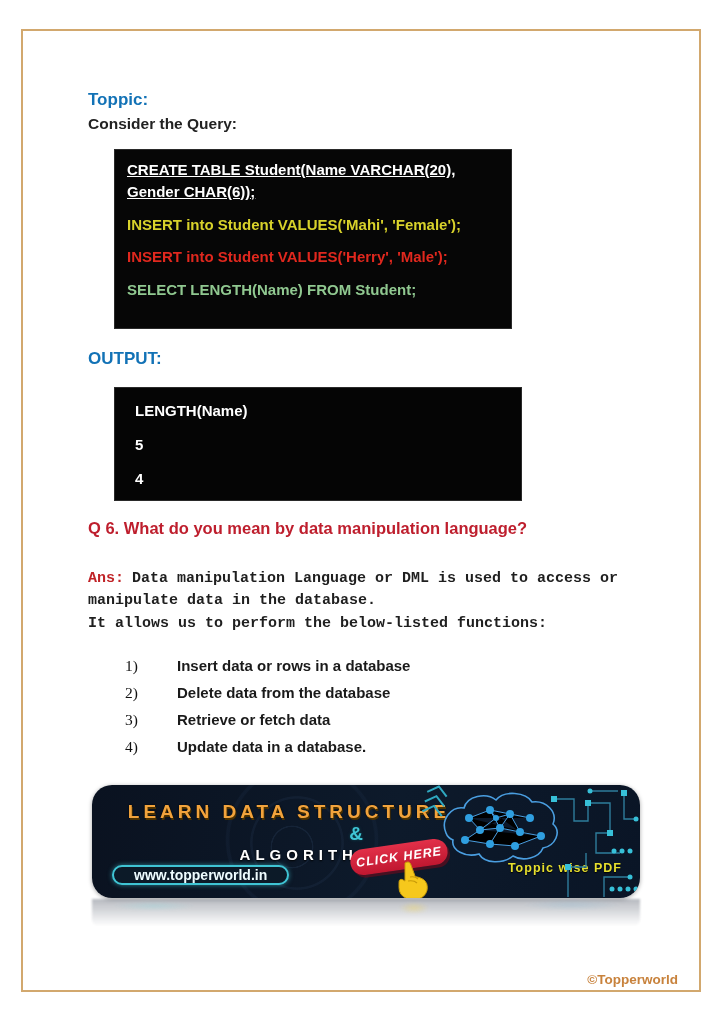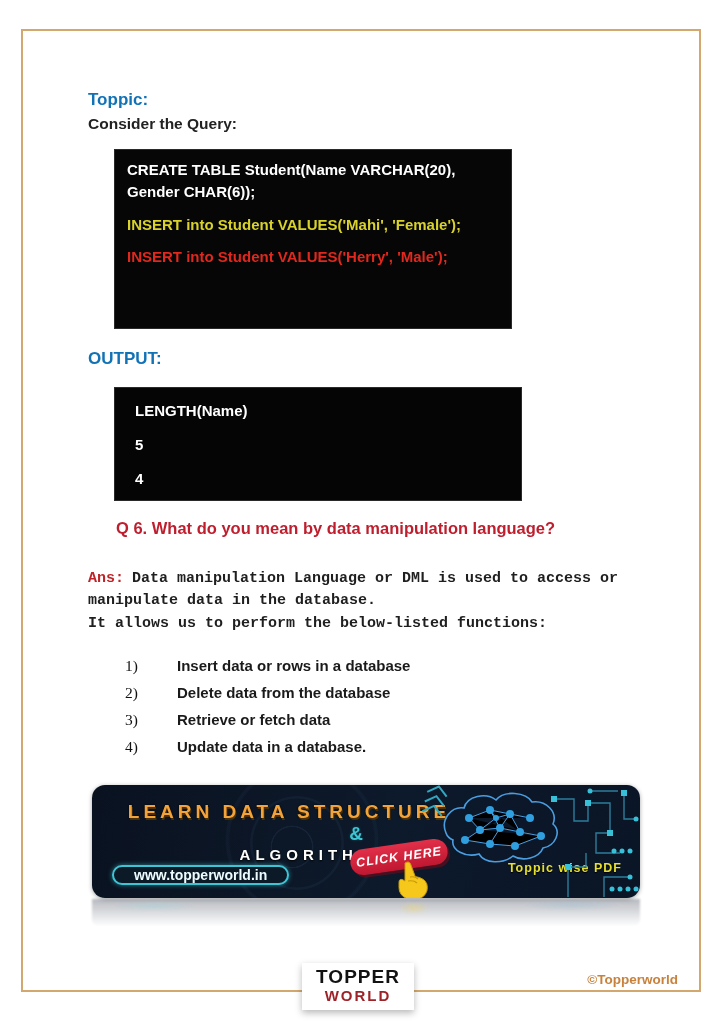--- a/index.html
+++ b/index.html
@@ -20,50 +20,50 @@
   .h-output  { top:349px; }
   .consider  { position:absolute; left:88px; top:115px; font-size:15.5px; font-weight:600; color:#222; }
 
   
   .codeblock {
     position:absolute; left:115px; top:150px; width:396px; height:178px;
     background:#060606; padding:9px 12px; font-size:15px; font-weight:600;
     box-shadow:0 0 0 1px #2a2a2a;
   }
   .codeblock .stmt { margin:0 0 11px 0; line-height:1.45; }
-  .c-white  { color:#ffffff; }
+  .c-white  { color:#ffffff;text-decoration:underline; }
   .c-red    { color:#e0281e; }
   .c-yellow { color:#d8d22b; }
   .c-green  { color:#90c890; }
 
   
   .outblock {
     position:absolute; left:115px; top:388px; width:406px; height:112px;
     background:#050505; padding:6px 20px; color:#ffffff;
     font-size:15px; font-weight:600; box-shadow:0 0 0 1px #2a2a2a;
   }
   .outblock .oline { line-height:34px; }
 
   
   .question { position:absolute; left:88px; top:519px; width:560px;
-    font-size:16.5px; font-weight:bold; color:#be1e2d;margin-left:28px; }
+    font-size:16.5px; font-weight:bold; color:#be1e2d; }
   .answer { position:absolute; left:88px; top:568px; width:545px;
     font-size:15px; font-weight:600; line-height:1.45; color:#1f1f1f;font-family:Liberation Mono, monospace; }
   .ans-label { color:#c02327; font-weight:bold; margin-right:8px; }
   .answer .intro { margin-top:1px; }
 
   .list { position:absolute; left:125px; top:652px; width:420px; }
   .list .row { display:flex; line-height:27px; }
   .list .num { width:52px; font-family:"Liberation Serif", serif; font-weight:normal; font-size:15.5px; color:#111; }
   .list .itm { font-size:15px; font-weight:600; color:#1a1a1a; }
 
   
   .banner {
     position:absolute; left:92px; top:785px; width:548px; height:113px;
-    border-radius:13px; overflow:hidden; cursor:pointer;
+    border-radius:20px; overflow:hidden; cursor:pointer;
     background:
       radial-gradient(circle 46px at 200px 62px, rgba(44,66,96,.0) 0 43%, rgba(44,66,96,.28) 44% 46%, rgba(44,66,96,0) 47%),
       radial-gradient(circle 80px at 205px 58px, rgba(40,60,90,.0) 0 55%, rgba(40,60,90,.22) 56% 58%, rgba(40,60,90,0) 59%),
       radial-gradient(circle 120px at 210px 55px, rgba(36,56,86,.0) 0 60%, rgba(36,56,86,.18) 61% 63%, rgba(36,56,86,0) 64%),
       linear-gradient(100deg, #0a1220 0%, #0d1a2b 55%, #0a1526 100%);
     box-shadow:0 1px 4px rgba(0,0,0,.35);
   }
   .bn-title1 {
     position:absolute; left:16px; top:16px; width:362px; text-align:center;
     font-size:19px; font-weight:bold; letter-spacing:4px; color:#f2a33c;
@@ -128,20 +128,21 @@
 <div class="page">
   <div class="frame"></div>
 
   <div class="h-blue h-example">Toppic:</div>
   <div class="consider">Consider the Query:</div>
 
   <div class="codeblock">
     <p class="stmt c-white">CREATE TABLE Student(Name VARCHAR(20), Gender CHAR(6));</p>
     <p class="stmt c-yellow">INSERT into Student VALUES('Mahi', 'Female');</p>
     <p class="stmt c-red">INSERT into Student VALUES('Herry', 'Male');</p>
+    <p class="stmt c-green">SELECT LENGTH(Name) FROM Student;</p>
   </div>
 
   <div class="h-blue h-output">OUTPUT:</div>
 
   <div class="outblock">
     <div class="oline">LENGTH(Name)</div>
     <div class="oline">5</div>
     <div class="oline">4</div>
   </div>
 
@@ -245,18 +246,14 @@
           <circle cx="70" cy="66" r="2.5"></circle>
             <circle cx="78" cy="66" r="2.5"></circle>
           <circle cx="86" cy="66" r="2.5"></circle>
         </g>
       </svg>
     </span>
   </div>
 
   <div class="reflection"></div>
 
-  <div class="logo-box">
-    <div class="logo-top">TOPPER</div>
-    <div class="logo-bottom">WORLD</div>
-  </div>
   <div class="copyright">©Topperworld</div>
 </div>
 
 </body></html>

